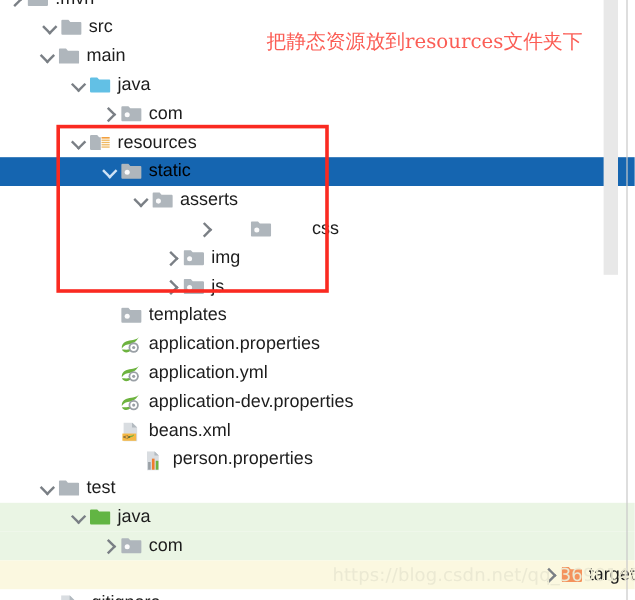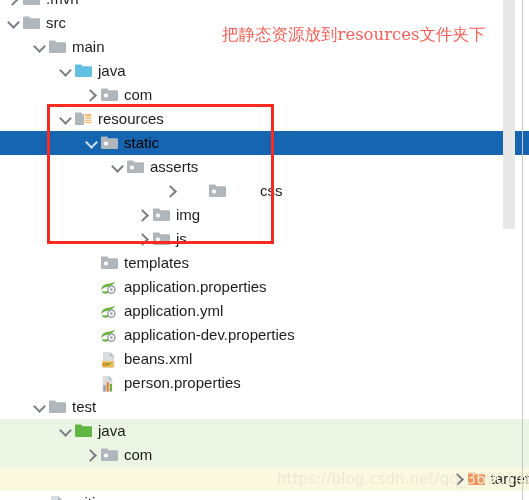--- a/index.html
+++ b/index.html
@@ -144,21 +144,21 @@
       <div class="row" style="position: absolute; left: 0px; top: -13px; width: 529px;">
         <span class="indent" style="width: 6px;"></span>
         <span class="arrow right"></span>
         <span class="ico">
           <svg width="17" height="14" viewBox="0 0 17 14">
             <path fill="#afb6bc" d="M0 1.5A1 1 0 011 .5h5l1.6 1.8H16a1 1 0 011 1v8.7a1 1 0 01-1 1H1a1 1 0 01-1-1z"></path>
           </svg>
         </span>
         <span class="label">.mvn</span>
       </div>
-      <div class="row" style="position: absolute; left: 0px; top: 11px; width: 529px;">
+      <div class="row" style="position: absolute; left: 0px; top: 11px; width: 529px; padding-left: 28px;">
         <span class="indent" style="width: 6px;"></span>
         <span class="arrow down"></span>
         <span class="ico">
           <svg width="17" height="14" viewBox="0 0 17 14">
             <path fill="#afb6bc" d="M0 1.5A1 1 0 011 .5h5l1.6 1.8H16a1 1 0 011 1v8.7a1 1 0 01-1 1H1a1 1 0 01-1-1z"></path>
           </svg>
         </span>
         <span class="label">src</span>
       </div>
       <div class="row" style="position: absolute; left: 0px; top: 35px; width: 529px;">
@@ -323,21 +323,21 @@
           <svg width="17" height="16" viewBox="0 0 17 16">
             <path fill="#d9dde1" d="M2 0h7l4.3 4.3V16H2z"></path>
             <path fill="#b3bac0" d="M9 0l4.3 4.3H9z"></path>
             <rect x="1" y="9.3" width="11.5" height="6" fill="#f5b843"></rect>
             <path fill="#6db33f" d="M10.8 9.9c-1.3 1.4-3.5 1-4.6 2.2-.3.4-.4.9-.2 1.3.5-.8 1.3-1.2 2.3-1.3 1.3-.2 2.2-.5 2.5-2.2z"></path>
             <text x="1.6" y="14.2" font-size="5.2" fill="#333" font-family="monospace">&lt;&gt;</text>
           </svg>
         </span>
         <span class="label">beans.xml</span>
       </div>
-      <div class="row" style="position: absolute; left: 0px; top: 371px; width: 529px;">
+      <div class="row" style="position: absolute; left: 0px; top: 371px; width: 529px; padding-left: 20px;">
         <span class="indent" style="width: 84px;"></span>
         <span class="arrow none"></span>
         <span class="ico">
           <svg width="17" height="16" viewBox="0 0 17 16">
             <path fill="#d9dde1" d="M1.5 0h6.2l3.6 3.6V16H1.5z"></path>
             <path fill="#b3bac0" d="M7.7 0l3.6 3.6H7.7z"></path>
             <rect x="2.4" y="9" width="2.2" height="6.4" fill="#9aa0a6"></rect>
             <rect x="5.6" y="6.2" width="2.2" height="9.2" fill="#f07c2c"></rect>
             <rect x="8.8" y="8" width="2.2" height="7.4" fill="#6db33f"></rect>
           </svg>

